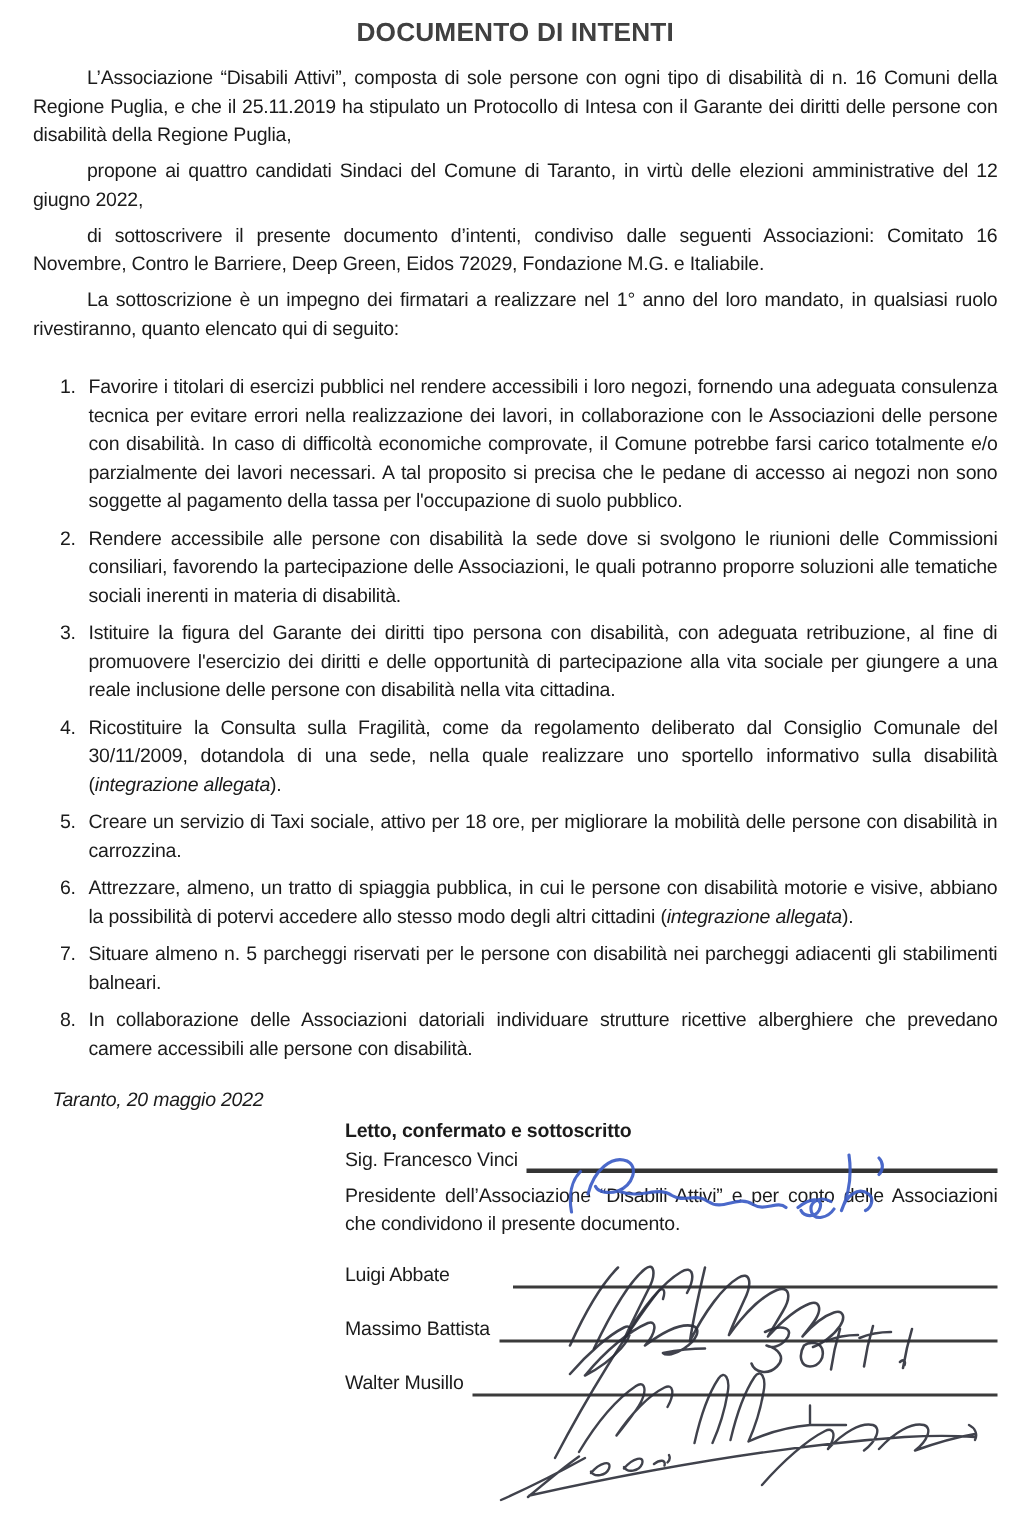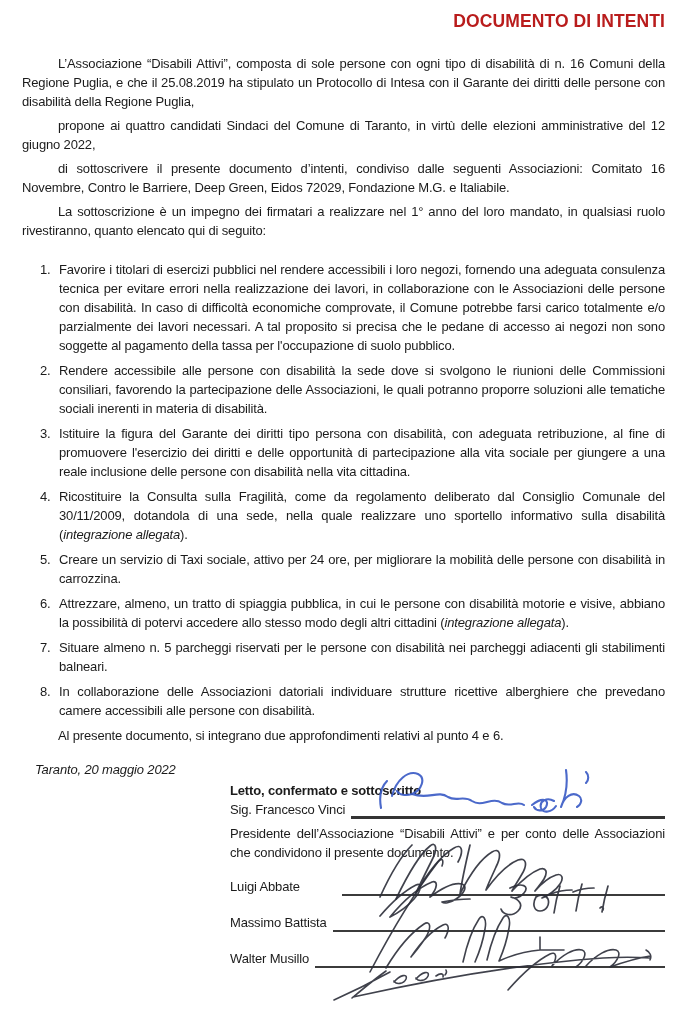--- a/index.html
+++ b/index.html
@@ -9,25 +9,25 @@
     box-sizing:border-box;
     padding:8px 23px 0 22px;
     background:#ffffff;
     font-family:"Liberation Sans","DejaVu Sans",sans-serif;
     font-size:13px;line-height:19px;
     letter-spacing:-0.15px;
     color:#1b1b1b;
     overflow:hidden;
   }
   h1{
-    text-align:right;
+    text-align:center;
     font-size:17.5px;line-height:22px;
-    margin:2px 0 22px 0;
+    margin:2px 0 10px 0;
     letter-spacing:0.1px;
-    color:#b91c1c;
+    color:#404040;
   }
   p.body{
     margin:0 0 5px 0;
     text-align:justify;
     text-indent:36px;
   }
   p.last-intro{margin-bottom:20px;}
   .list{margin:0 0 0 18px;}
   .li{display:flex;margin:0 0 6px 0;}
   .num{flex:none;width:19px;}
@@ -54,21 +54,21 @@
   }
   svg.ink path{fill:none;stroke-linecap:round;stroke-linejoin:round;}
 </style>
 </head>
 <body>
 
 <div class="page">
 
   <h1>DOCUMENTO DI INTENTI</h1>
 
-  <p class="body">L’Associazione “Disabili Attivi”, composta di sole persone con ogni tipo di disabilità di n. 16 Comuni della Regione Puglia, e che il 25.08.2019 ha stipulato un Protocollo di Intesa con il Garante dei diritti delle persone con disabilità della Regione Puglia,</p>
+  <p class="body">L’Associazione “Disabili Attivi”, composta di sole persone con ogni tipo di disabilità di n. 16 Comuni della Regione Puglia, e che il 25.11.2019 ha stipulato un Protocollo di Intesa con il Garante dei diritti delle persone con disabilità della Regione Puglia,</p>
   <p class="body">propone ai quattro candidati Sindaci del Comune di Taranto, in virtù delle elezioni amministrative del 12 giugno 2022,</p>
   <p class="body">di sottoscrivere il presente documento d’intenti, condiviso dalle seguenti Associazioni: Comitato 16 Novembre, Contro le Barriere, Deep Green, Eidos 72029, Fondazione M.G. e Italiabile.</p>
   <p class="body last-intro">La sottoscrizione è un impegno dei firmatari a realizzare nel 1° anno del loro mandato, in qualsiasi ruolo rivestiranno, quanto elencato qui di seguito:</p>
 
   <div class="list">
     <div class="li">
       <span class="num">1.</span>
       <div class="litext">Favorire i titolari di esercizi pubblici nel rendere accessibili i loro negozi, fornendo una adeguata consulenza tecnica per evitare errori nella realizzazione dei lavori, in collaborazione con le Associazioni delle persone con disabilità. In caso di difficoltà economiche comprovate, il Comune potrebbe farsi carico totalmente e/o parzialmente dei lavori necessari. A tal proposito si precisa che le pedane di accesso ai negozi non sono soggette al pagamento della tassa per l'occupazione di suolo pubblico.</div>
     </div>
     <div class="li">
@@ -78,37 +78,36 @@
     <div class="li">
       <span class="num">3.</span>
       <div class="litext">Istituire la figura del Garante dei diritti tipo persona con disabilità, con adeguata retribuzione, al fine di promuovere l'esercizio dei diritti e delle opportunità di partecipazione alla vita sociale per giungere a una reale inclusione delle persone con disabilità nella vita cittadina.</div>
     </div>
     <div class="li">
       <span class="num">4.</span>
       <div class="litext"><span>Ricostituire la Consulta sulla Fragilità, come da regolamento deliberato dal Consiglio Comunale del 30/11/2009, dotandola di una sede, nella quale realizzare uno sportello informativo sulla disabilità (</span><span class="it">integrazione allegata</span><span>).</span></div>
     </div>
     <div class="li">
       <span class="num">5.</span>
-      <div class="litext">Creare un servizio di Taxi sociale, attivo per 24 ore, per migliorare la mobilità delle persone con disabilità in carrozzina.</div>
+      <div class="litext">Creare un servizio di Taxi sociale, attivo per 18 ore, per migliorare la mobilità delle persone con disabilità in carrozzina.</div>
     </div>
     <div class="li">
       <span class="num">6.</span>
       <div class="litext"><span>Attrezzare, almeno, un tratto di spiaggia pubblica, in cui le persone con disabilità motorie e visive, abbiano la possibilità di potervi accedere allo stesso modo degli altri cittadini (</span><span class="it">integrazione allegata</span><span>).</span></div>
     </div>
     <div class="li">
       <span class="num">7.</span>
       <div class="litext">Situare almeno n. 5 parcheggi riservati per le persone con disabilità nei parcheggi adiacenti gli stabilimenti balneari.</div>
     </div>
     <div class="li">
       <span class="num">8.</span>
       <div class="litext">In collaborazione delle Associazioni datoriali individuare strutture ricettive alberghiere che prevedano camere accessibili alle persone con disabilità.</div>
     </div>
   </div>
 
-  <p class="body closing">Al presente documento, si integrano due approfondimenti relativi al punto 4 e 6.</p>
   <p class="place-date">Taranto, 20 maggio 2022</p>
 
   <div class="sigblock">
     <div class="sighead">Letto, confermato e sottoscritto</div>
 
     <div class="sigrow">
       <span class="siglabel">Sig. Francesco Vinci</span>
       <span class="sigline thick"></span>
     </div>
 

